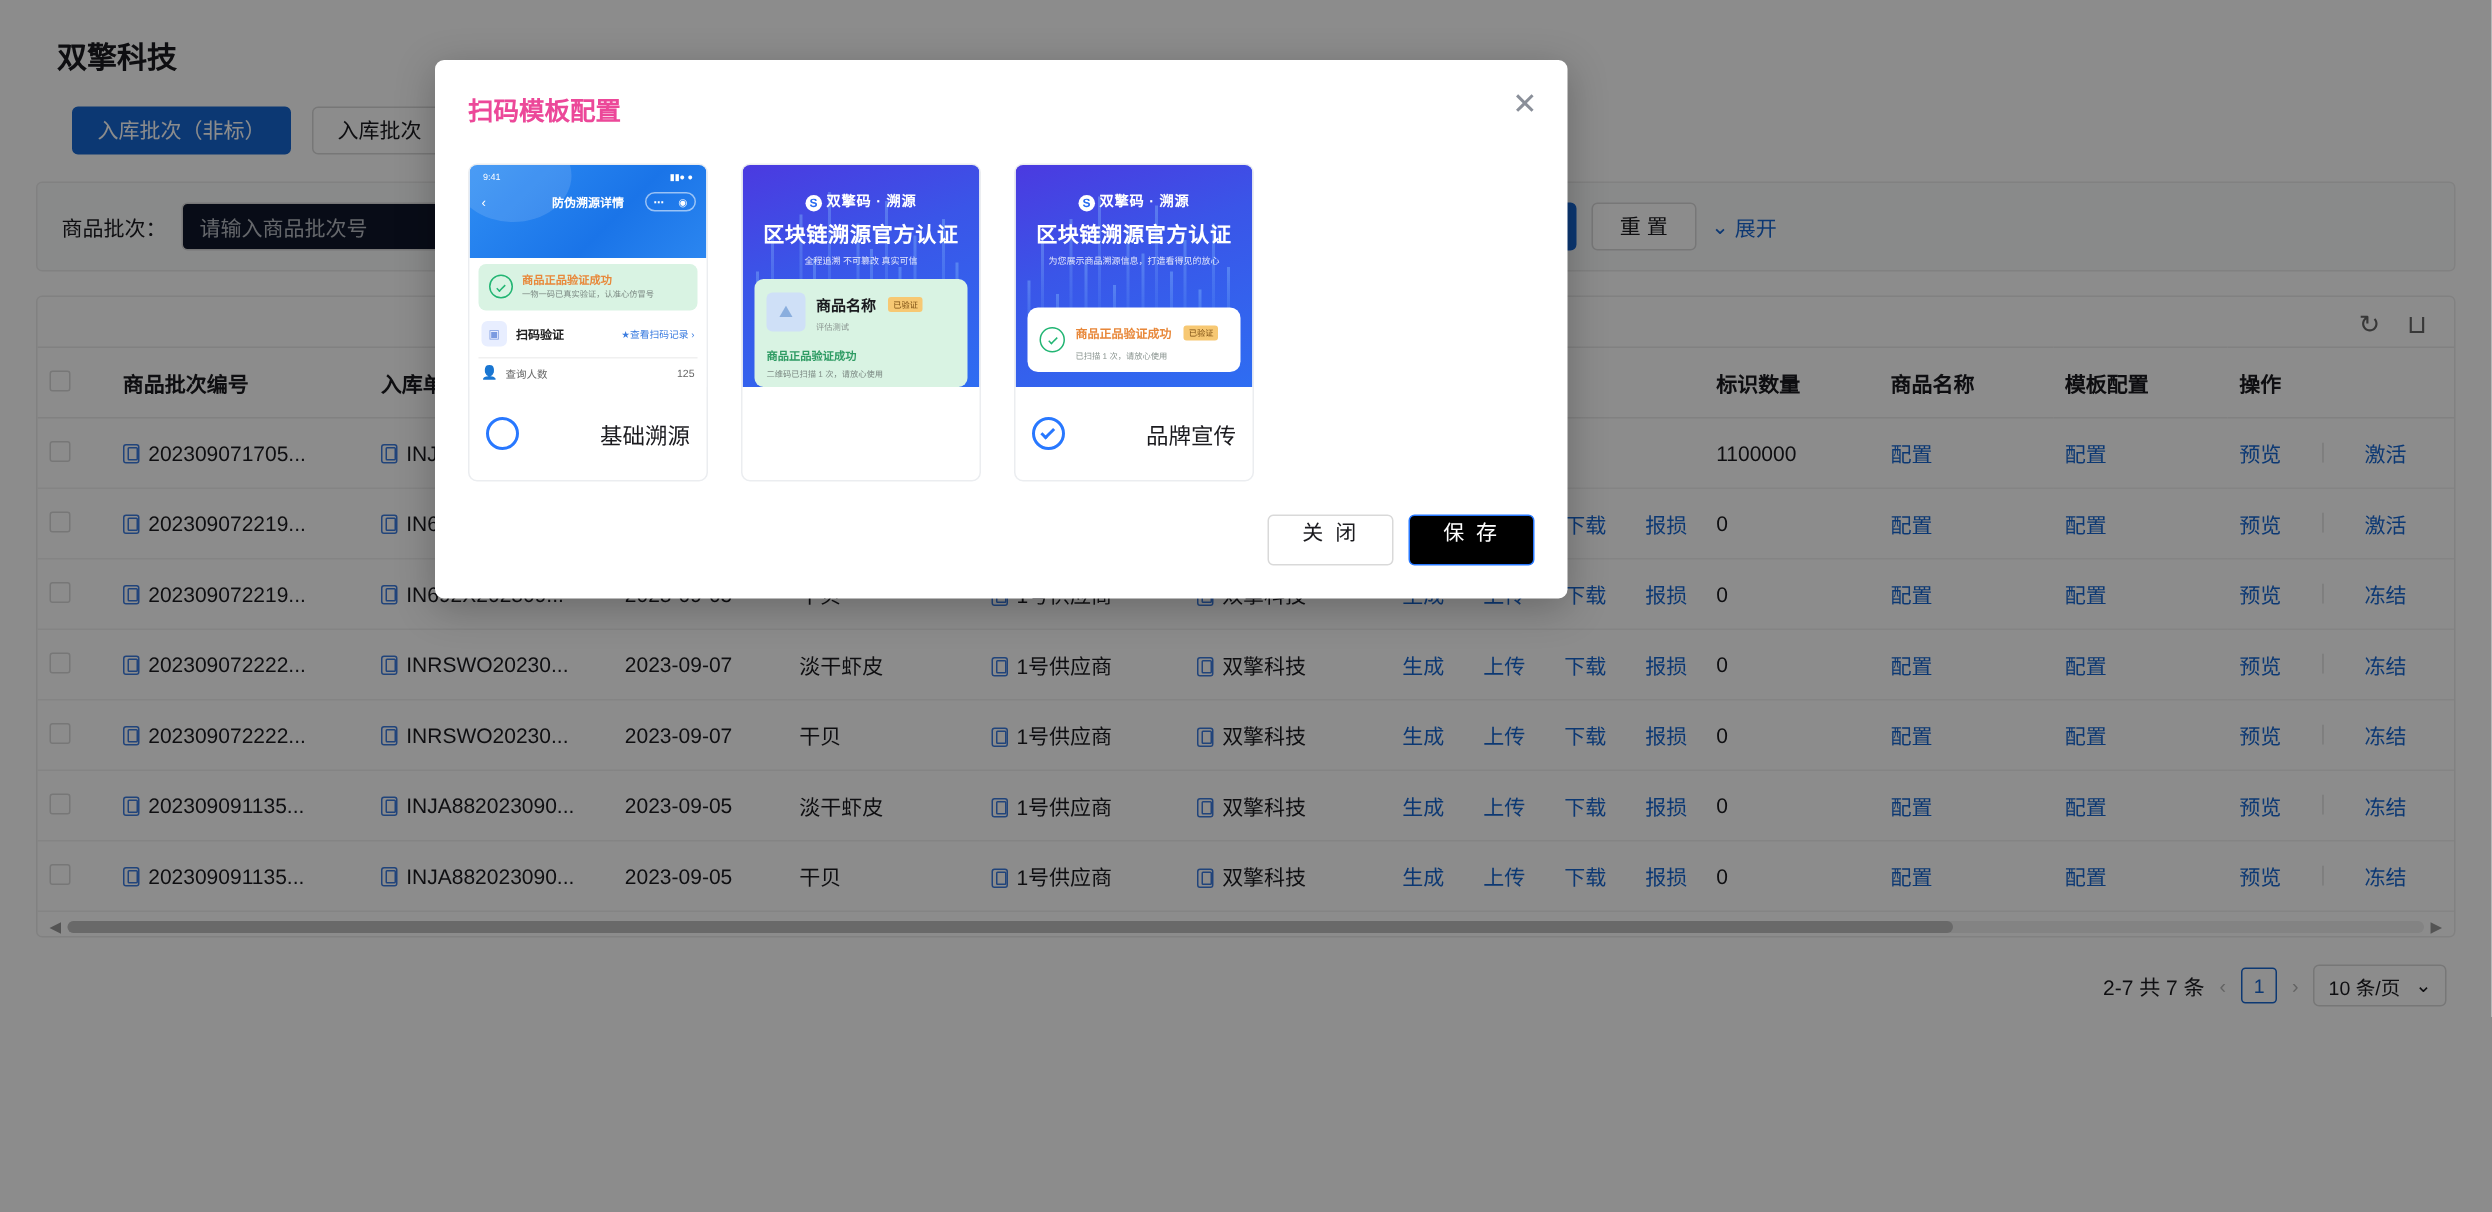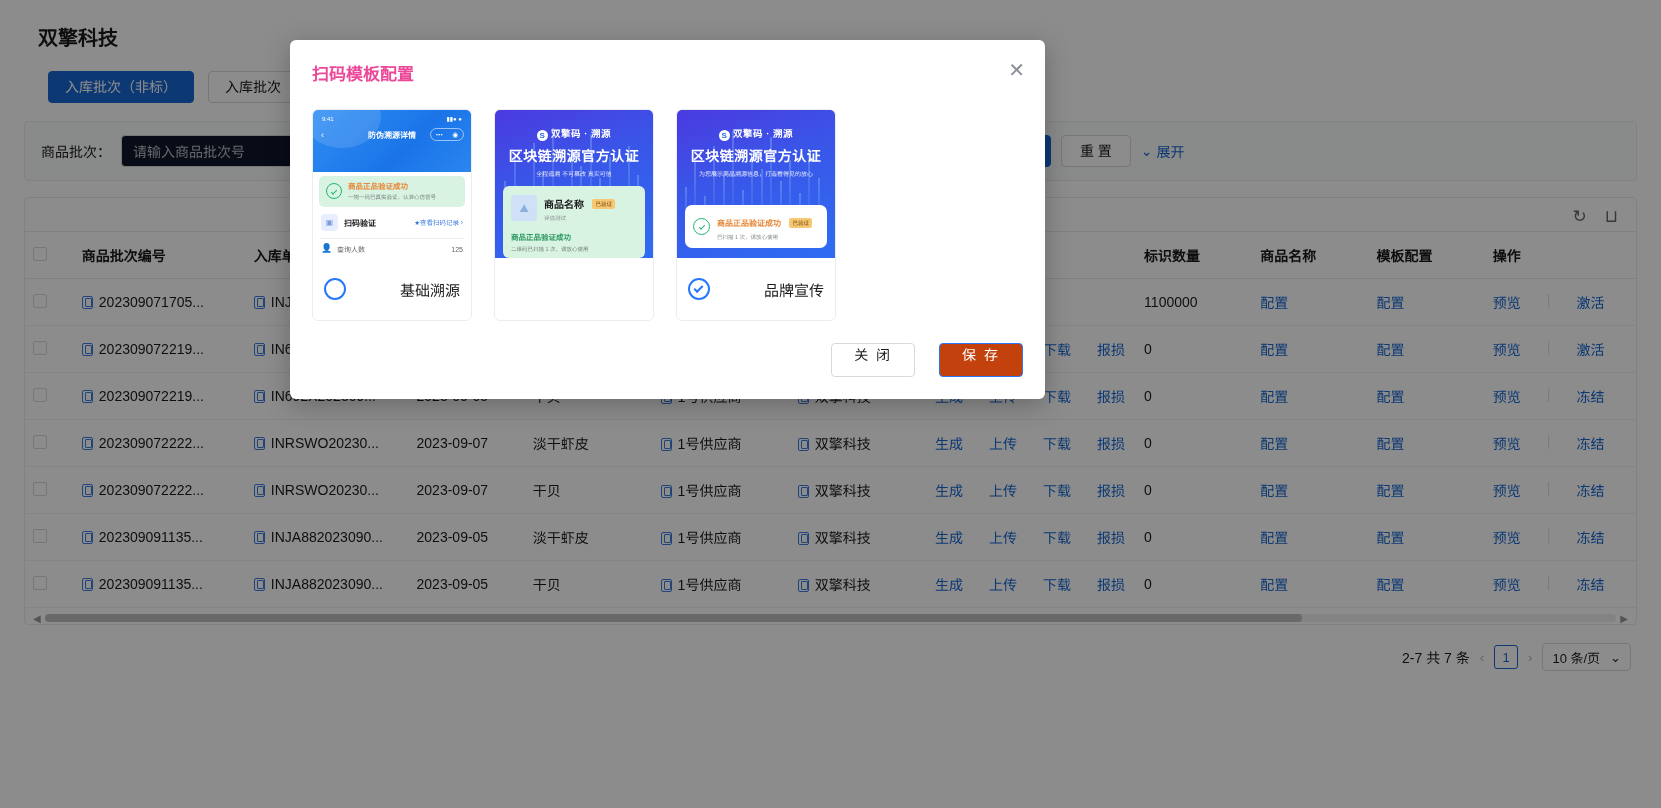--- a/index.html
+++ b/index.html
@@ -176,23 +176,23 @@
     position: absolute; left: 8px; right: 8px; bottom: 10px;
     background: #fff; border-radius: 7px; padding: 7px 8px; color: #222;
     display: flex; align-items: center; gap: 7px;
   }
   .pb3 .c3 { width: 17px; height: 17px; border-radius: 50%; border: 1.6px solid #22b573; display:flex;align-items:center;justify-content:center;flex:0 0 auto;}
   .pb3 .c3 i { width: 6px; height: 3px; border-left: 1.4px solid #22b573; border-bottom: 1.4px solid #22b573; transform: rotate(-45deg); display:block; }
   .pb3 .t1 { font-size: 8px; font-weight: bold; color: #e8883a; }
   .pb3 .tag3 { display:inline-block; background:#f7c873; color:#7a4d12; font-size:5.5px; border-radius:2px; padding:1px 3px; margin-left:4px; vertical-align:1px;}
   .pb3 .t2 { font-size: 5.5px; color: #8a9490; margin-top: 3px; }
 
-  .modal-foot { display: flex; justify-content: flex-end; gap: 24px; padding: 22px 22px 22px 0; }
+  .modal-foot { display: flex; justify-content: flex-end; gap: 10px; padding: 22px 22px 22px 0; }
   .mbtn { height: 34px; padding: 0 22px; border-radius: 4px; font-size: 14px; cursor: pointer; border: 1px solid #d9d9d9; background: #fff; color: #1b1b1f; letter-spacing: 2px; }
-  .mbtn.save { background: #c2410c; border-color: #2878ff; color: #fff; }
+  .mbtn.save { background: #000000; border-color: #2878ff; color: #fff; }
 </style>
 </head>
 <body>
 
 <div id="page-root">
 
   <div class="page-title">双擎科技</div>
 
   <div class="tabs-row">
     <div class="tab-btn active">入库批次（非标）</div>

